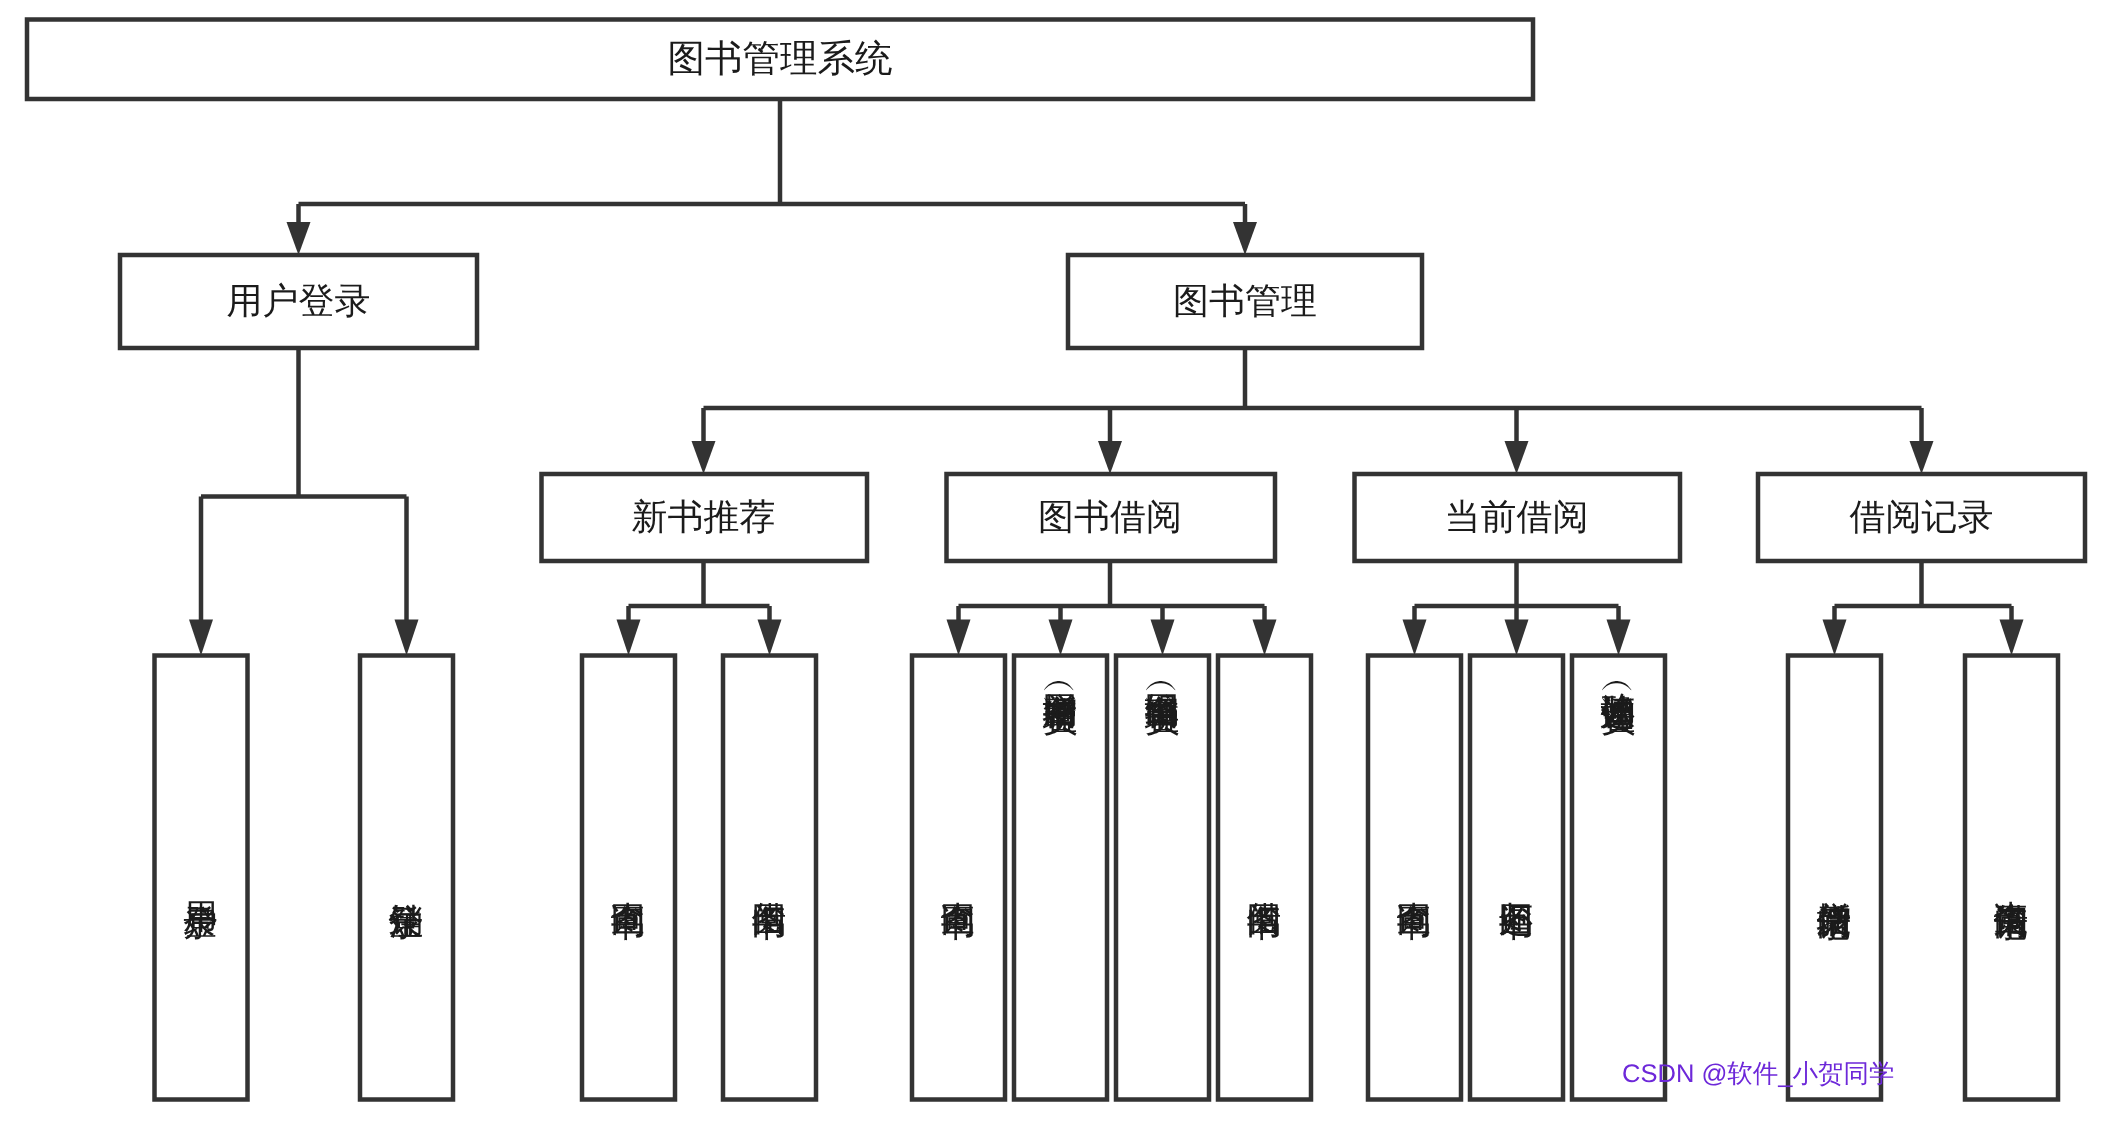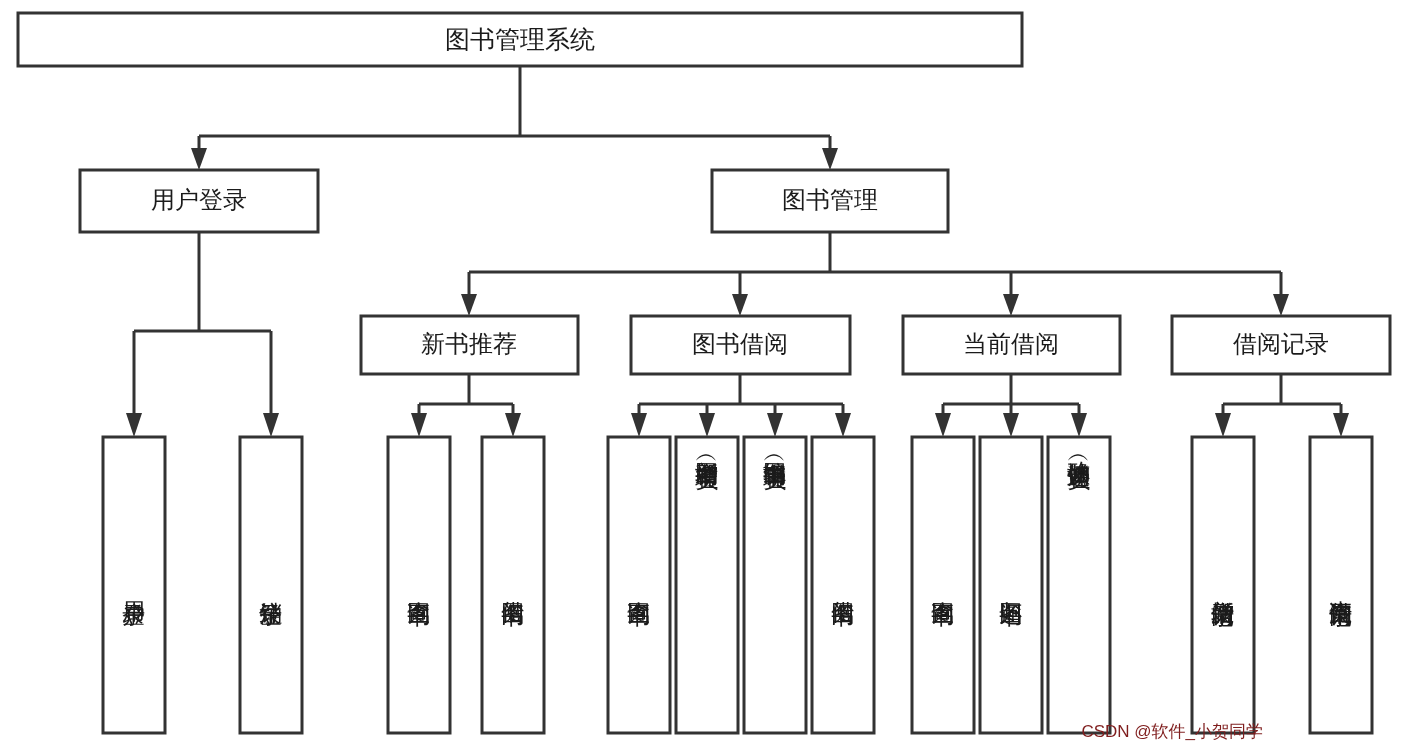--- a/index.html
+++ b/index.html
@@ -68,24 +68,24 @@
     font-size: 23px;
     line-height: 1.06;
     color: #1b1b1b;
     letter-spacing: 1px;
     white-space: nowrap;
     text-align: center;
   }
   .watermark {
     position: absolute;
     right: 8px;
-    bottom: 4px;
+    bottom: 20px;
     font-family: "Liberation Sans", "DejaVu Sans", sans-serif;
     font-size: 17px;
-    color: #7f1d1d;
+    color: #6d28d9;
     white-space: nowrap;
     user-select: none;
   }
 </style>
 </head>
 <body>
 
 <div id="diagram-root">
 
   <svg class="flow" viewBox="0 0 1405 747" xmlns="http://www.w3.org/2000/svg">

